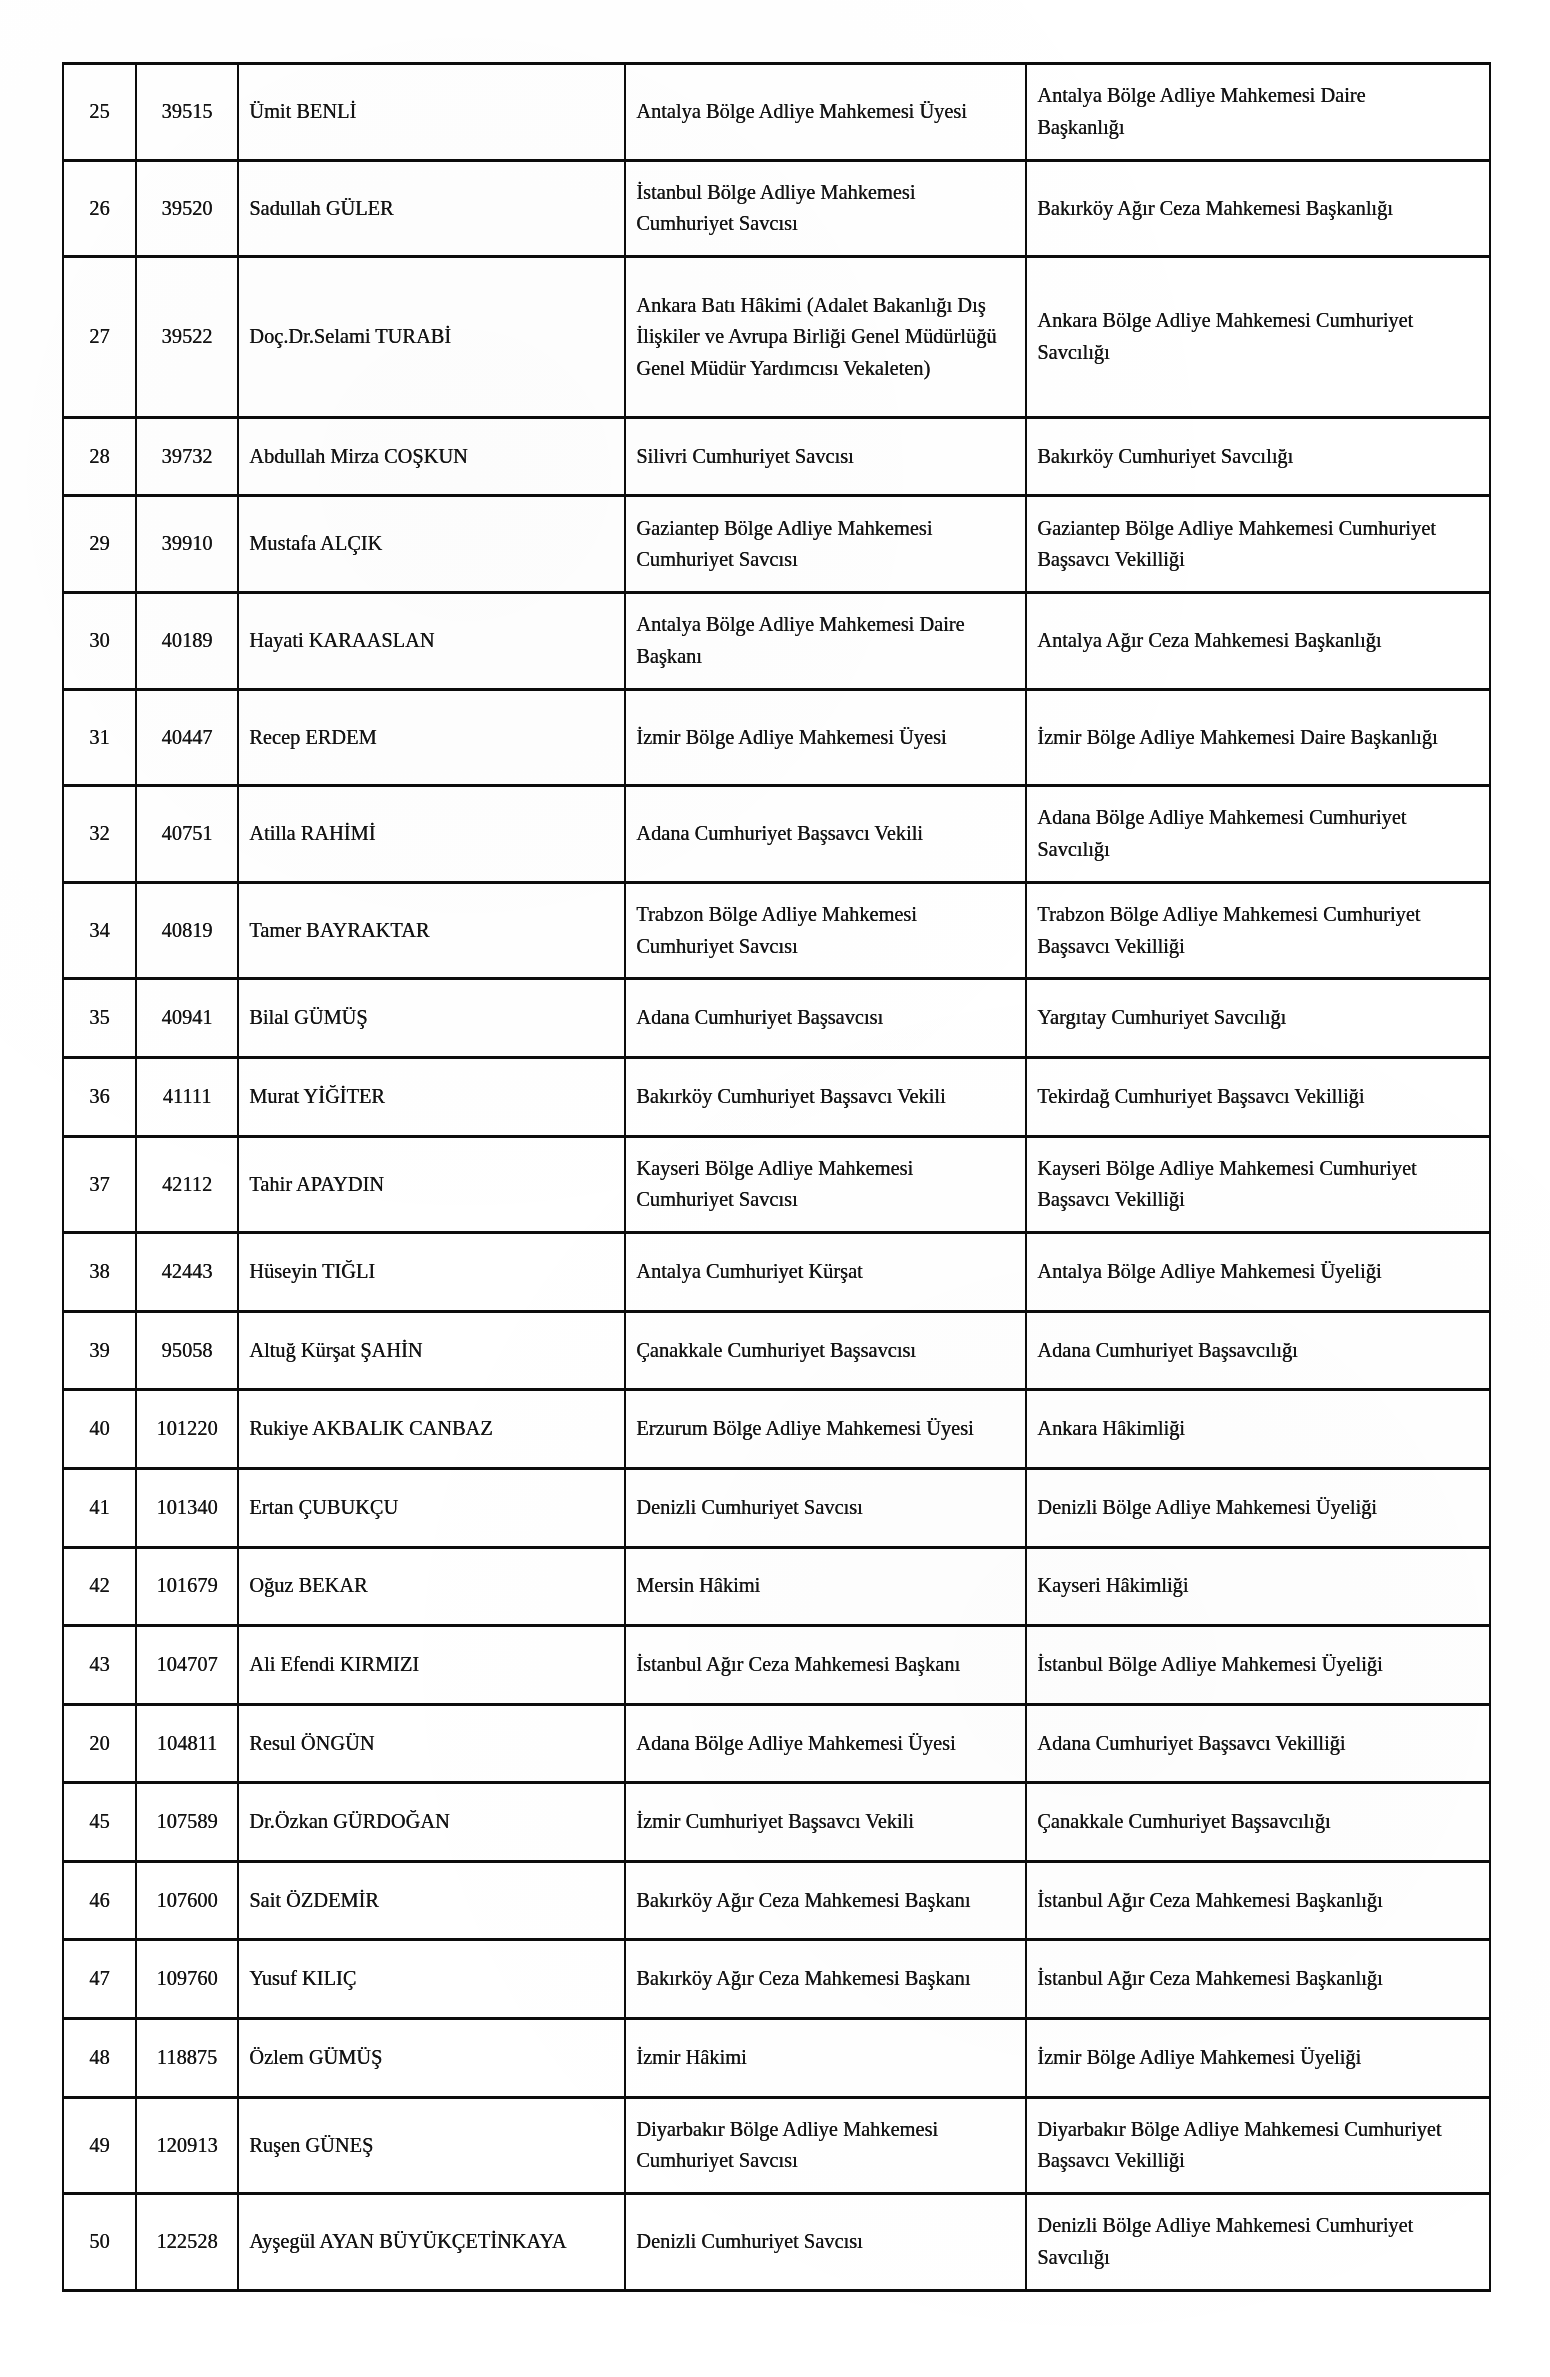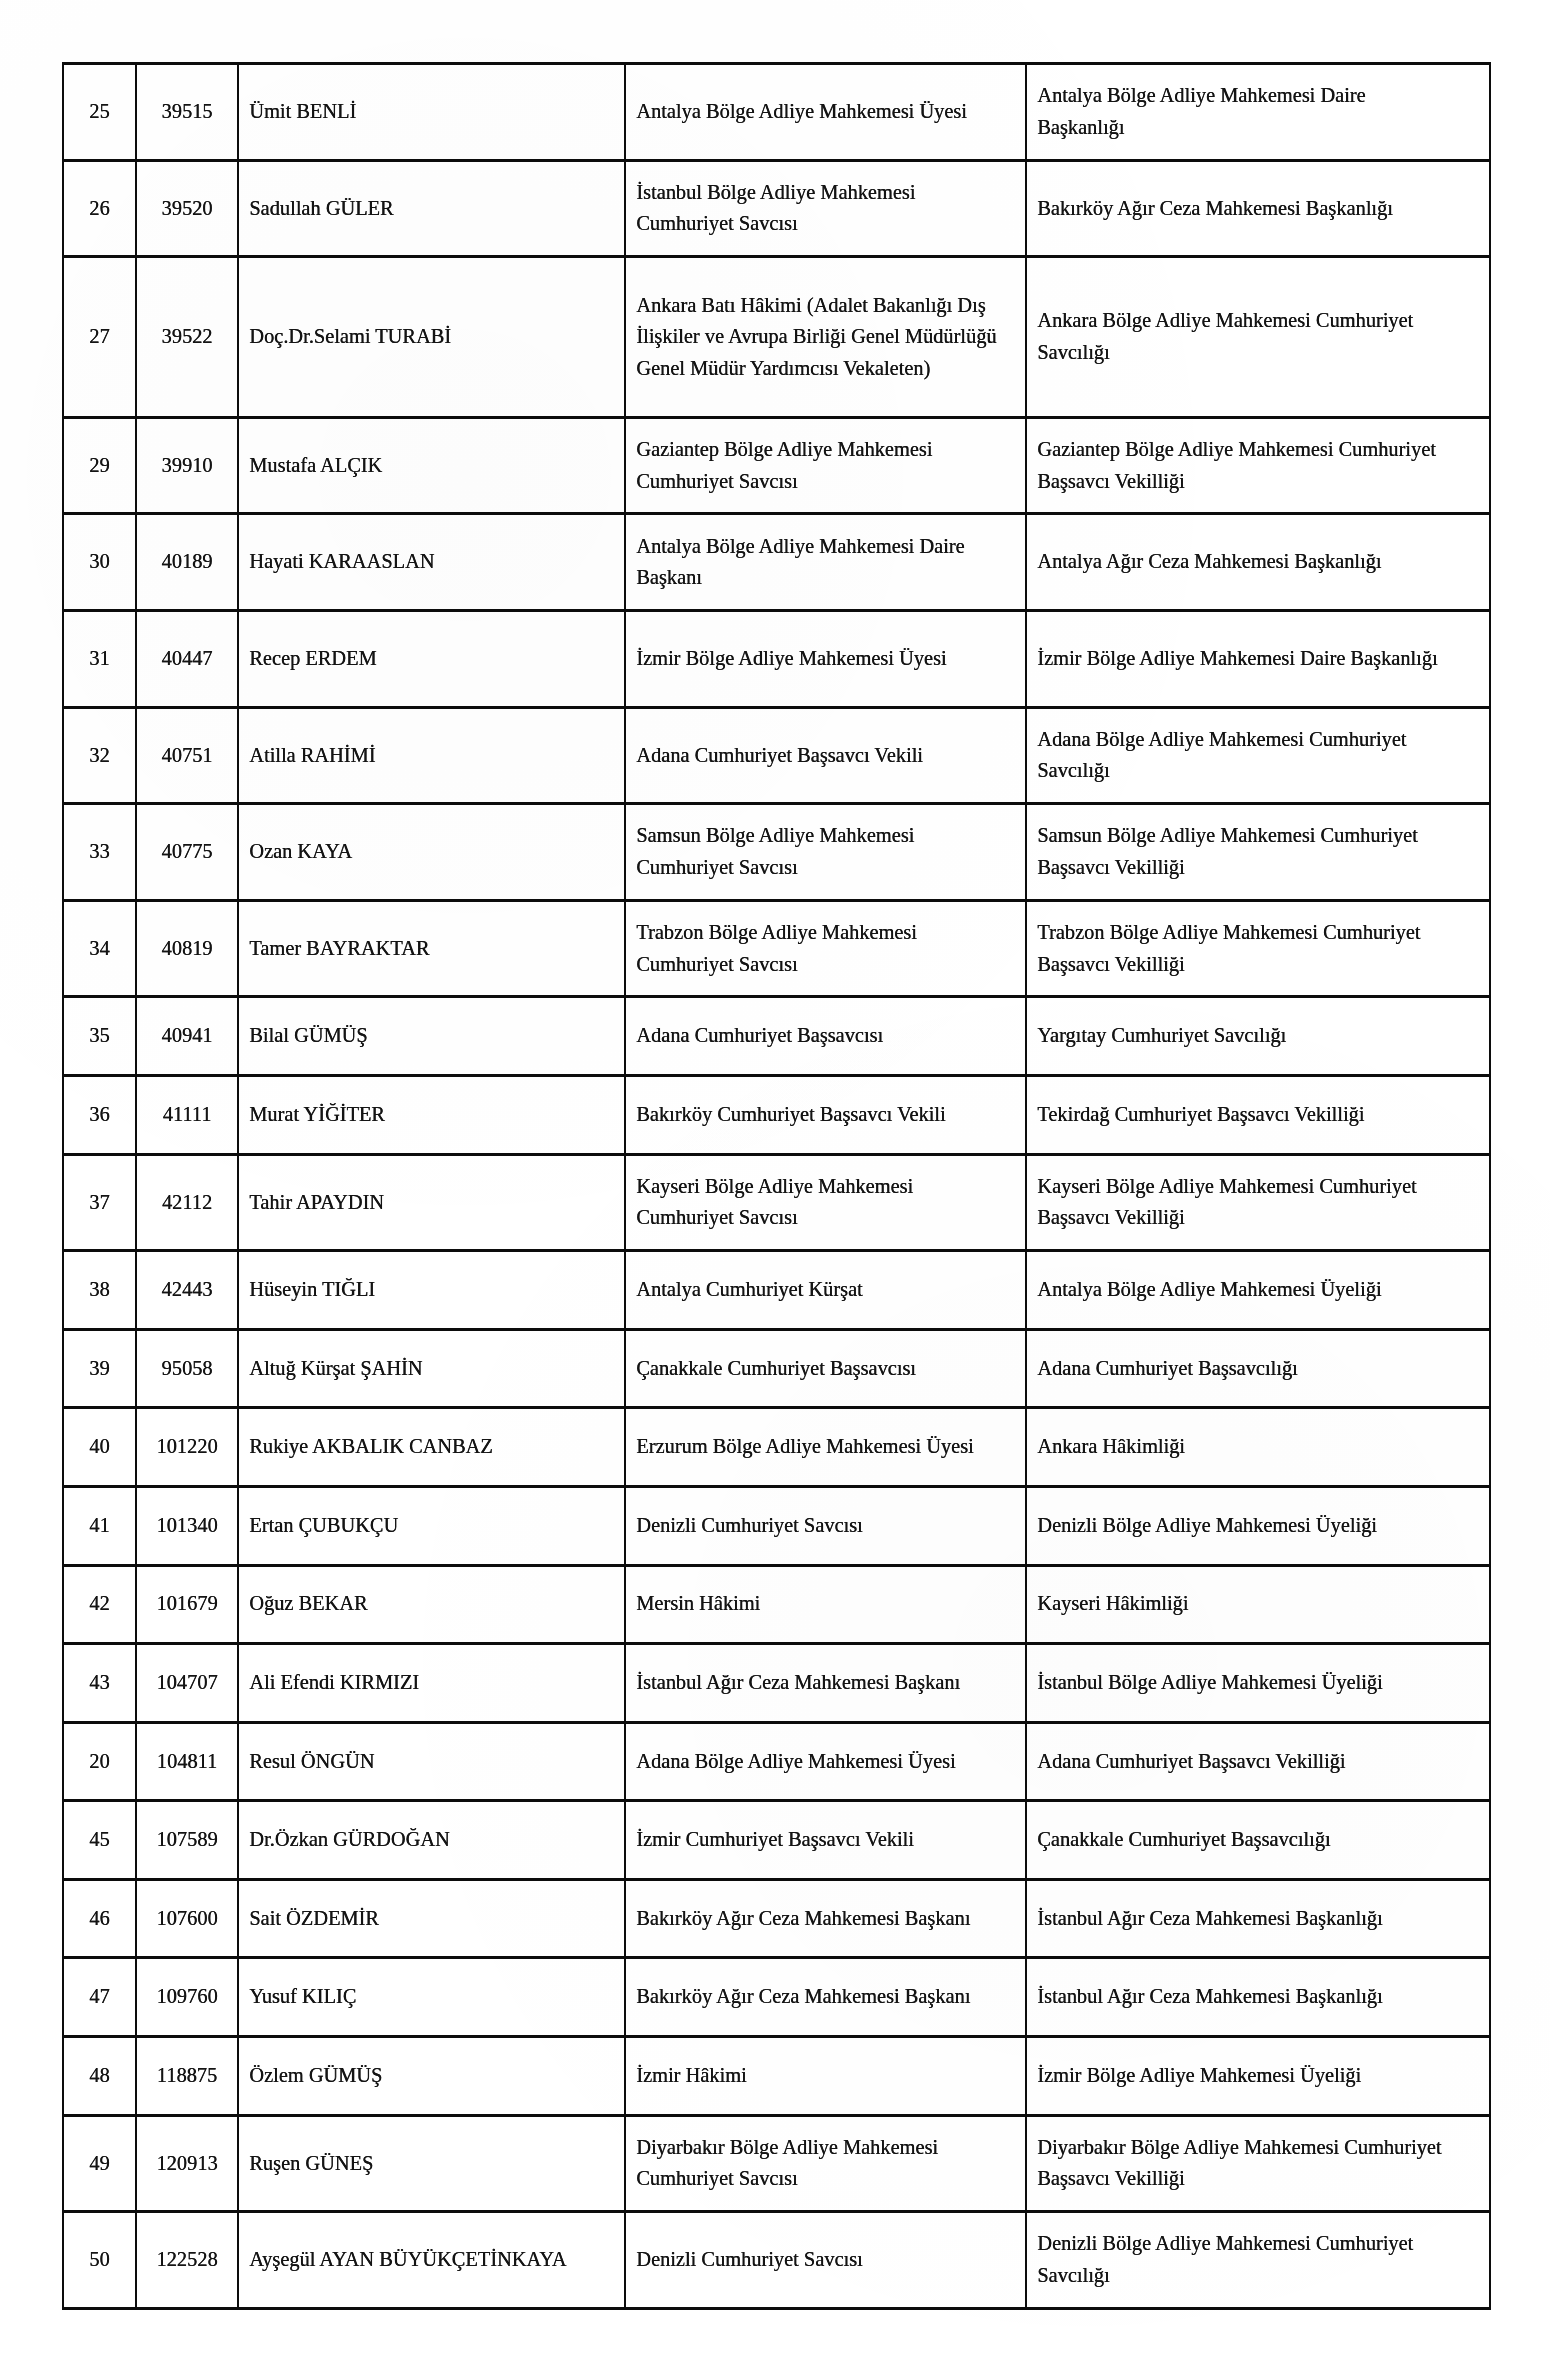--- a/index.html
+++ b/index.html
@@ -88,20 +88,27 @@
         <td class="pos-cur">İstanbul Bölge Adliye Mahkemesi Cumhuriyet Savcısı</td>
         <td class="pos-new">Bakırköy Ağır Ceza Mahkemesi Başkanlığı</td>
       </tr>
       <tr class="r5">
         <td class="num">27</td>
         <td class="reg">39522</td>
         <td class="name">Doç.Dr.Selami TURABİ</td>
         <td class="pos-cur">Ankara Batı Hâkimi (Adalet Bakanlığı Dış İlişkiler ve Avrupa Birliği Genel Müdürlüğü Genel Müdür Yardımcısı Vekaleten)</td>
         <td class="pos-new">Ankara Bölge Adliye Mahkemesi Cumhuriyet Savcılığı</td>
       </tr>
+      <tr class="r1">
+        <td class="num">28</td>
+        <td class="reg">39732</td>
+        <td class="name">Abdullah Mirza COŞKUN</td>
+        <td class="pos-cur">Silivri Cumhuriyet Savcısı</td>
+        <td class="pos-new">Bakırköy Cumhuriyet Savcılığı</td>
+      </tr>
       <tr class="r2">
         <td class="num">29</td>
         <td class="reg">39910</td>
         <td class="name">Mustafa ALÇIK</td>
         <td class="pos-cur">Gaziantep Bölge Adliye Mahkemesi Cumhuriyet Savcısı</td>
         <td class="pos-new">Gaziantep Bölge Adliye Mahkemesi Cumhuriyet Başsavcı Vekilliği</td>
       </tr>
       <tr class="r2">
         <td class="num">30</td>
         <td class="reg">40189</td>
@@ -117,27 +124,20 @@
         <td class="pos-new">İzmir Bölge Adliye Mahkemesi Daire Başkanlığı</td>
       </tr>
       <tr class="r2">
         <td class="num">32</td>
         <td class="reg">40751</td>
         <td class="name">Atilla RAHİMİ</td>
         <td class="pos-cur">Adana Cumhuriyet Başsavcı Vekili</td>
         <td class="pos-new">Adana Bölge Adliye Mahkemesi Cumhuriyet Savcılığı</td>
       </tr>
       <tr class="r2">
-        <td class="num">33</td>
-        <td class="reg">40775</td>
-        <td class="name">Ozan KAYA</td>
-        <td class="pos-cur">Samsun Bölge Adliye Mahkemesi Cumhuriyet Savcısı</td>
-        <td class="pos-new">Samsun Bölge Adliye Mahkemesi Cumhuriyet Başsavcı Vekilliği</td>
-      </tr>
-      <tr class="r2">
         <td class="num">34</td>
         <td class="reg">40819</td>
         <td class="name">Tamer BAYRAKTAR</td>
         <td class="pos-cur">Trabzon Bölge Adliye Mahkemesi Cumhuriyet Savcısı</td>
         <td class="pos-new">Trabzon Bölge Adliye Mahkemesi Cumhuriyet Başsavcı Vekilliği</td>
       </tr>
       <tr class="r1">
         <td class="num">35</td>
         <td class="reg">40941</td>
         <td class="name">Bilal GÜMÜŞ</td>

